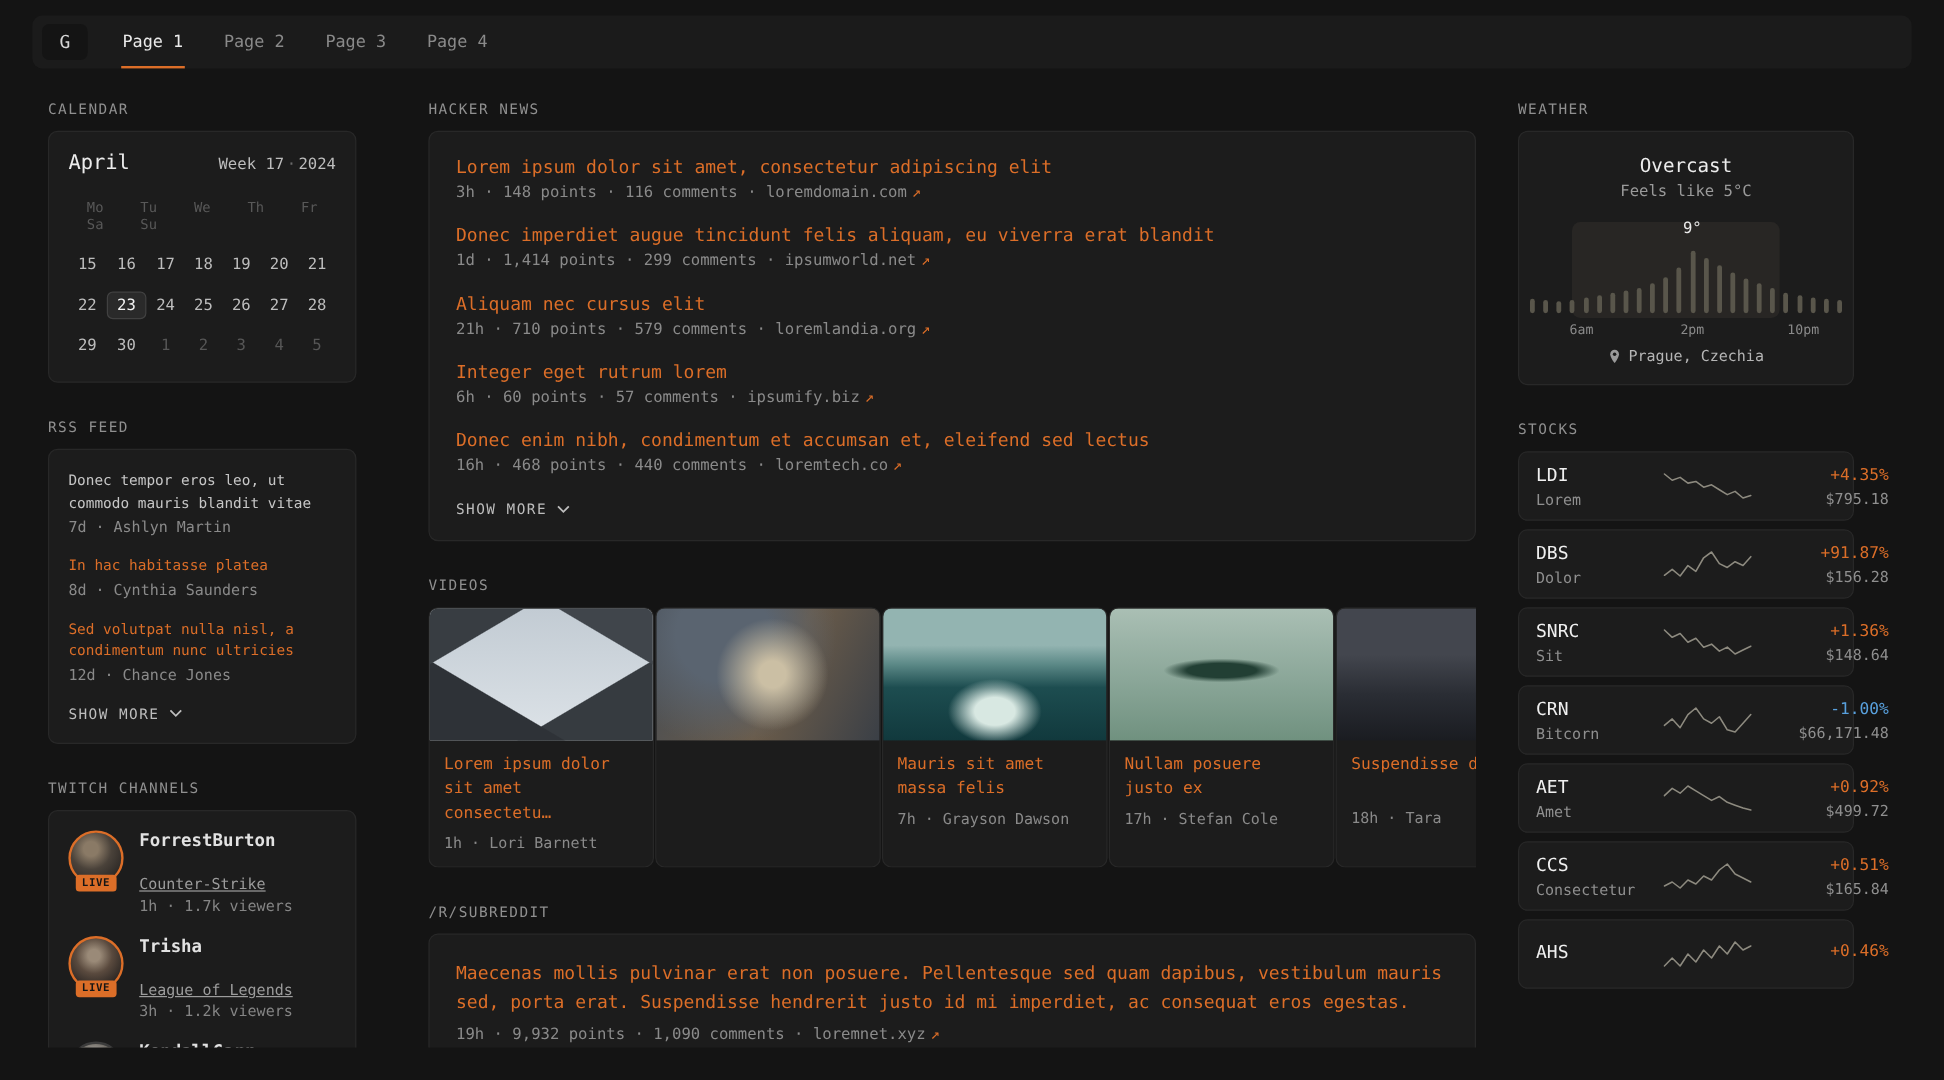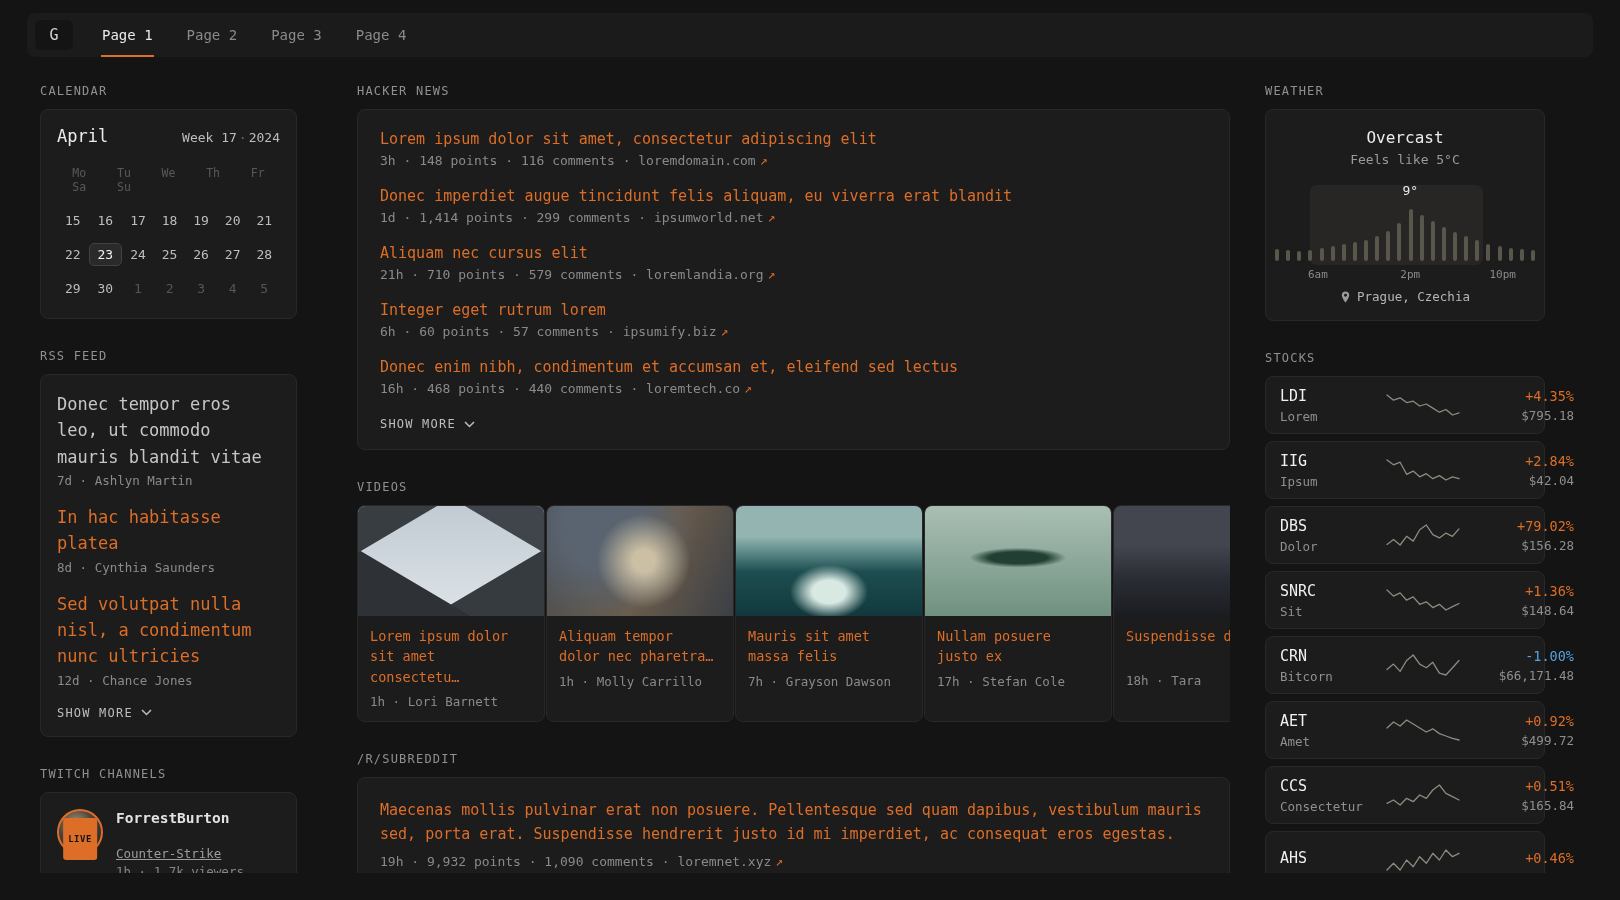--- a/index.html
+++ b/index.html
@@ -39,36 +39,36 @@
   .dow-row{display:grid;grid-template-columns:repeat(5,1fr);margin-top:20px;}
   .dow{text-align:center;font-size:11.5px;color:#585858;}
   .days-grid{display:grid;grid-template-columns:repeat(7,1fr);row-gap:7px;margin-top:13px;}
   .day{display:flex;align-items:center;justify-content:center;height:27px;font-size:13px;color:#bdbdbd;}
   .day.dim{color:var(--dim);}
   .day.sel span{background:#2a2a2a;border:1px solid #414141;border-radius:5px;padding:3px 8px;color:#f2f2f2;}
 
   
   .rss-card{padding:16px;}
   .rss-item{margin-bottom:16px;}
-  .rss-title{font-size:17px;line-height:1.55;color:var(--accent);cursor:pointer;}
+  .rss-title{font-size:12px;line-height:1.55;color:var(--accent);cursor:pointer;}
   .rss-item.muted .rss-title{color:#c6c6c6;}
   .rss-meta{font-size:12.5px;color:var(--muted);margin-top:3px;}
   .show-more{display:inline-flex;align-items:center;gap:8px;font-size:12px;letter-spacing:1.2px;color:#bdbdbd;cursor:pointer;margin-top:2px;}
   .show-more svg{stroke:#bdbdbd;fill:none;}
 
   
   .twitch-card{padding:16px;}
   .tw-row{display:flex;gap:13px;margin-bottom:18px;cursor:pointer;}
   .avatar-wrap{position:relative;width:46px;height:46px;flex:none;}
   .avatar{width:46px;height:46px;border-radius:50%;border:2px solid #3c3c3c;}
   .avatar.live{border-color:var(--accent);}
   .tw-row:nth-of-type(1) .avatar{background:radial-gradient(circle at 40% 32%,#8a7a66 0 16%,#4a423a 45%,#2b2724 80%);}
   .tw-row:nth-of-type(2) .avatar{background:radial-gradient(circle at 46% 34%,#9a8a78 0 14%,#5a4a3e 42%,#262220 80%);}
   .tw-row:nth-of-type(3) .avatar{background:radial-gradient(circle at 46% 34%,#b8b4ae 0 16%,#6e6a64 45%,#33302c 80%);}
-  .live-badge{position:absolute;left:50%;bottom:-5px;transform:translateX(-50%);background:var(--accent);color:#151515;font-size:9px;font-weight:bold;letter-spacing:.5px;padding:16px 5px;border-radius:3px;}
+  .live-badge{position:absolute;left:50%;bottom:-5px;transform:translateX(-50%);background:var(--accent);color:#151515;font-size:9px;font-weight:bold;letter-spacing:.5px;padding:2px 5px;border-radius:3px;}
   .tw-info{padding-top:1px;}
   .tw-name{font-size:14.5px;color:#e2e2e2;font-weight:bold;}
   .tw-game{font-size:12.5px;color:#9c9c9c;margin-top:20px;text-decoration:underline;}
   .tw-meta{font-size:12.5px;color:#858585;margin-top:3px;}
 
   
   .hn-card{padding:20px 22px 18px;}
   .hn-item{margin-bottom:19px;}
   .hn-title{font-size:15px;color:var(--accent);cursor:pointer;}
   .hn-meta{font-size:13px;color:var(--muted);margin-top:5px;}
@@ -406,24 +406,20 @@
             <div class="video-card">
               <div class="thumb"></div>
               <div class="video-body">
                 <div class="video-title">Lorem ipsum dolor sit amet consectetu…</div>
                 <div class="video-meta">1h · Lori Barnett</div>
               </div>
             </div>
 
             <div class="video-card">
               <div class="thumb"></div>
-              <div class="video-body">
-                <div class="video-title">Aliquam tempor dolor nec pharetra…</div>
-                <div class="video-meta">1h · Molly Carrillo</div>
-              </div>
             </div>
 
             <div class="video-card">
               <div class="thumb"></div>
               <div class="video-body">
                 <div class="video-title">Mauris sit amet massa felis</div>
                 <div class="video-meta">7h · Grayson Dawson</div>
               </div>
             </div>
 
@@ -523,48 +519,33 @@
                 <svg class="spark" viewBox="0 0 74 26">
                   <polyline points="1.0,3.0 7.5,8.2 14.1,5.8 20.6,10.6 27.2,9.2 33.7,14.0 40.3,12.0 46.8,16.1 53.4,20.2 59.9,17.5 66.5,23.0 73.0,20.9" fill="none" stroke="#8d8a7f" stroke-width="1.3" stroke-linejoin="round" stroke-linecap="round"></polyline>
                 </svg>
               </div>
               <div class="stock-right">
                 <div class="stock-chg">+4.35%</div>
                 <div class="stock-price">$795.18</div>
               </div>
             </div>
 
-            <div class="card stock-card">
-              <div class="stock-left">
-                <div class="stock-sym">IIG</div>
-                <div class="stock-name">Ipsum</div>
-              </div>
-              <div class="stock-mid">
-                <svg class="spark" viewBox="0 0 74 26">
-                  <polyline points="1.0,3.0 7.5,7.8 14.1,5.2 20.6,17.3 27.2,14.1 33.7,19.8 40.3,16.7 46.8,21.7 53.4,18.6 59.9,23.0 66.5,19.8 73.0,21.7" fill="none" stroke="#8d8a7f" stroke-width="1.3" stroke-linejoin="round" stroke-linecap="round"></polyline>
-                </svg>
-              </div>
-              <div class="stock-right">
-                <div class="stock-chg">+2.84%</div>
-                <div class="stock-price">$42.04</div>
-              </div>
-            </div>
 
             <div class="card stock-card">
               <div class="stock-left">
                 <div class="stock-sym">DBS</div>
                 <div class="stock-name">Dolor</div>
               </div>
               <div class="stock-mid">
                 <svg class="spark" viewBox="0 0 74 26">
                   <polyline points="1.0,22.4 7.5,17.5 14.1,23.0 20.6,14.3 27.2,19.1 33.7,7.8 40.3,3.0 46.8,12.7 53.4,15.9 59.9,11.1 66.5,14.3 73.0,6.9" fill="none" stroke="#8d8a7f" stroke-width="1.3" stroke-linejoin="round" stroke-linecap="round"></polyline>
                 </svg>
               </div>
               <div class="stock-right">
-                <div class="stock-chg">+79.02%</div>
+                <div class="stock-chg">+91.87%</div>
                 <div class="stock-price">$156.28</div>
               </div>
             </div>
 
             <div class="card stock-card">
               <div class="stock-left">
                 <div class="stock-sym">SNRC</div>
                 <div class="stock-name">Sit</div>
               </div>
               <div class="stock-mid">

